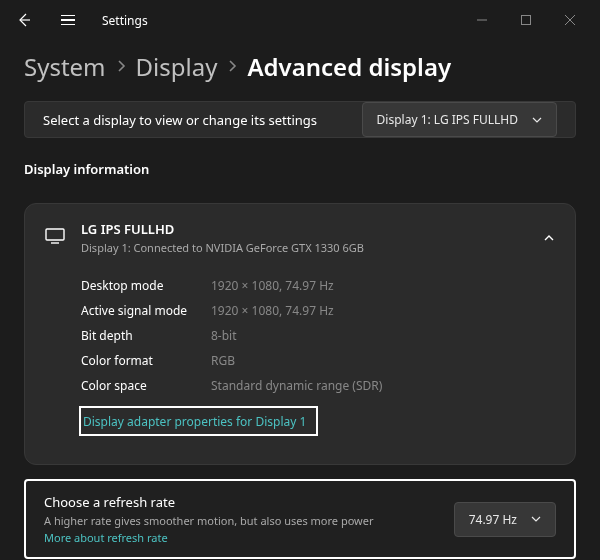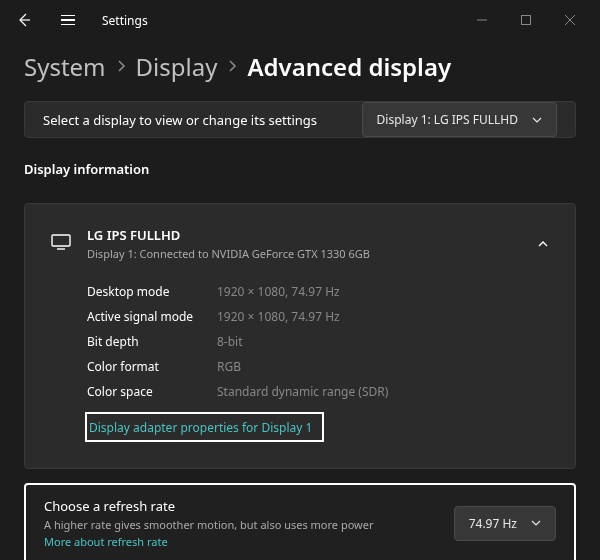--- a/index.html
+++ b/index.html
@@ -114,22 +114,22 @@
     }
     .section-title {
       font-size: 13px;
       font-weight: 600;
       color: #ffffff;
       margin: 22px 0 25px 0;
     }
     .display-card {
       background: #2b2b2b;
       border: 1px solid #383838;
-      border-radius: 4px;
-      padding: 8px;
+      border-radius: 12px;
+      padding: 2px;
     }
     .display-header {
       display: flex;
       align-items: center;
       padding: 14px 18px;
       gap: 16px;
       cursor: pointer;
     }
     .monitor-icon {
       width: 20px;
@@ -159,21 +159,21 @@
     .info-label {
       width: 130px;
       font-size: 12px;
       color: #ffffff;
     }
     .info-value {
       font-size: 12px;
       color: #888888;
     }
     .adapter-link-box {
-      margin: 8px 0 4px -2px;
+      margin: 8px 0 12px -2px;
       display: inline-block;
       padding: 4px 10px 4px 2px;
       border: 2px solid #ffffff;
     }
     .adapter-link {
       font-size: 12px;
       color: #4cc2c2;
       cursor: pointer;
     }
     .refresh-card {

